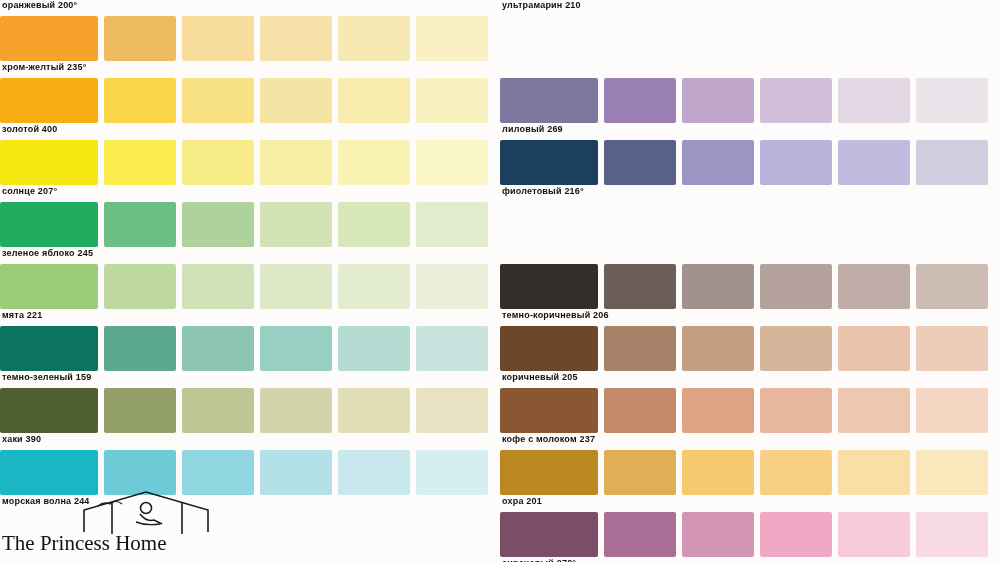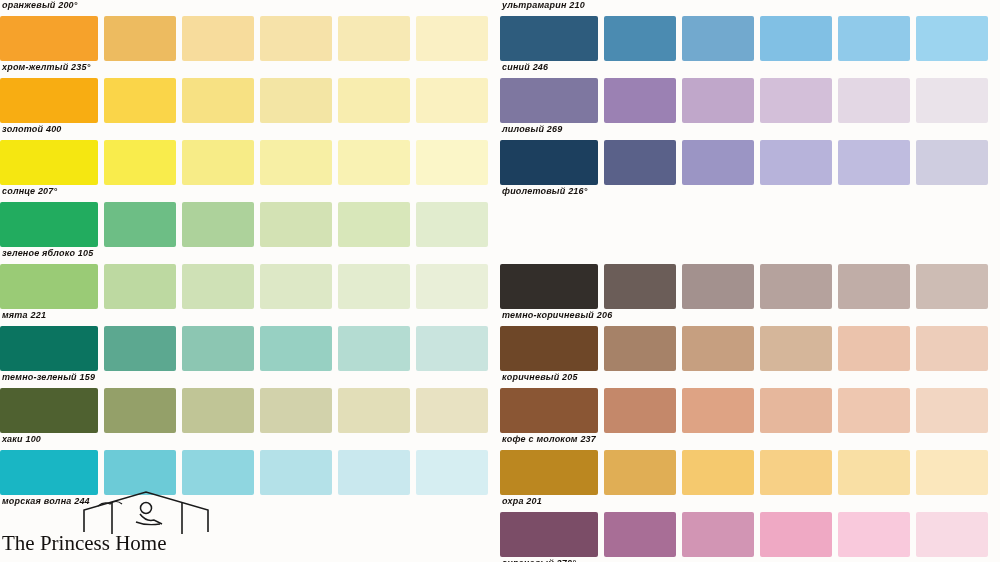--- a/index.html
+++ b/index.html
@@ -21,21 +21,20 @@
   .columns {
     display: flex;
     width: 1000px;
     height: 562px;
   }
   .palette-column {
     position: relative;
     width: 500px;
     height: 560px;
     box-sizing: border-box;
-    font-style: italic;
   }
   .palette-column.left  { padding-left: 12px;  padding-right: 18px; }
   .palette-column.right { padding-left: 520px; padding-right: 18px; }
   
   .palette-column.right {
     padding-left: 16px;
     padding-right: 16px;
   }
   .color-row {
     position: absolute;
@@ -138,21 +137,21 @@
         </div>
         <div class="color-row" style="top: 202px;">
           <div class="swatch-strip">
             <div class="swatch primary" title="#22AC5F" style="background: rgb(34, 172, 95);"></div>
             <div class="swatch tint" title="#6DBE85" style="background: rgb(109, 190, 133);"></div>
             <div class="swatch tint" title="#ADD29B" style="background: rgb(173, 210, 155);"></div>
             <div class="swatch tint" title="#D3E2B4" style="background: rgb(211, 226, 180);"></div>
             <div class="swatch tint" title="#D8E7BA" style="background: rgb(216, 231, 186);"></div>
             <div class="swatch tint" title="#E1ECCE" style="background: rgb(225, 236, 206);"></div>
           </div>
-          <div class="row-label">зеленое яблоко 105</div>
+          <div class="row-label">зеленое яблоко 245</div>
         </div>
         <div class="color-row" style="top: 264px;">
           <div class="swatch-strip">
             <div class="swatch primary" title="#9ACB76" style="background: rgb(154, 203, 118);"></div>
             <div class="swatch tint" title="#BDD9A1" style="background: rgb(189, 217, 161);"></div>
             <div class="swatch tint" title="#CFE1B6" style="background: rgb(207, 225, 182);"></div>
             <div class="swatch tint" title="#DDE8C6" style="background: rgb(221, 232, 198);"></div>
             <div class="swatch tint" title="#E3ECCF" style="background: rgb(227, 236, 207);"></div>
             <div class="swatch tint" title="#E9EFD8" style="background: rgb(233, 239, 216);"></div>
           </div>
@@ -171,49 +170,38 @@
         </div>
         <div class="color-row" style="top: 388px;">
           <div class="swatch-strip">
             <div class="swatch primary" title="#4F6130" style="background: rgb(79, 97, 48);"></div>
             <div class="swatch tint" title="#94A069" style="background: rgb(148, 160, 105);"></div>
             <div class="swatch tint" title="#C0C596" style="background: rgb(192, 197, 150);"></div>
             <div class="swatch tint" title="#D2D2AB" style="background: rgb(210, 210, 171);"></div>
             <div class="swatch tint" title="#E2DEB8" style="background: rgb(226, 222, 184);"></div>
             <div class="swatch tint" title="#E8E2C2" style="background: rgb(232, 226, 194);"></div>
           </div>
-          <div class="row-label">хаки 100</div>
+          <div class="row-label">хаки 390</div>
         </div>
         <div class="color-row" style="top: 450px;">
           <div class="swatch-strip">
             <div class="swatch primary" title="#19B6C4" style="background: rgb(25, 182, 196);"></div>
             <div class="swatch tint" title="#6CCBD7" style="background: rgb(108, 203, 215);"></div>
             <div class="swatch tint" title="#8FD6E0" style="background: rgb(143, 214, 224);"></div>
             <div class="swatch tint" title="#B4E1E8" style="background: rgb(180, 225, 232);"></div>
             <div class="swatch tint" title="#C9E8EE" style="background: rgb(201, 232, 238);"></div>
             <div class="swatch tint" title="#D6EEF2" style="background: rgb(214, 238, 242);"></div>
           </div>
           <div class="row-label">морская волна 244</div>
         </div>
       </div>
 
     <div class="palette-column right" id="col-right">
         <div class="color-row" style="top: -46px;">
           <div class="row-label">ультрамарин 210</div>
-        </div>
-        <div class="color-row" style="top: 16px;">
-          <div class="swatch-strip">
-            <div class="swatch primary" title="#2E5C7D" style="background: rgb(46, 92, 125);"></div>
-            <div class="swatch tint" title="#4B8BB1" style="background: rgb(75, 139, 177);"></div>
-            <div class="swatch tint" title="#72A9CE" style="background: rgb(114, 169, 206);"></div>
-            <div class="swatch tint" title="#81C0E4" style="background: rgb(129, 192, 228);"></div>
-            <div class="swatch tint" title="#90CAEA" style="background: rgb(144, 202, 234);"></div>
-            <div class="swatch tint" title="#9CD4EF" style="background: rgb(156, 212, 239);"></div>
-          </div>
-          <div class="row-label">синий 246</div>
         </div>
         <div class="color-row" style="top: 78px;">
           <div class="swatch-strip">
             <div class="swatch primary" title="#7E77A0" style="background: rgb(126, 119, 160);"></div>
             <div class="swatch tint" title="#9B81B3" style="background: rgb(155, 129, 179);"></div>
             <div class="swatch tint" title="#C0A7CA" style="background: rgb(192, 167, 202);"></div>
             <div class="swatch tint" title="#D3BFD9" style="background: rgb(211, 191, 217);"></div>
             <div class="swatch tint" title="#E3D7E4" style="background: rgb(227, 215, 228);"></div>
             <div class="swatch tint" title="#EAE3EA" style="background: rgb(234, 227, 234);"></div>
           </div>

